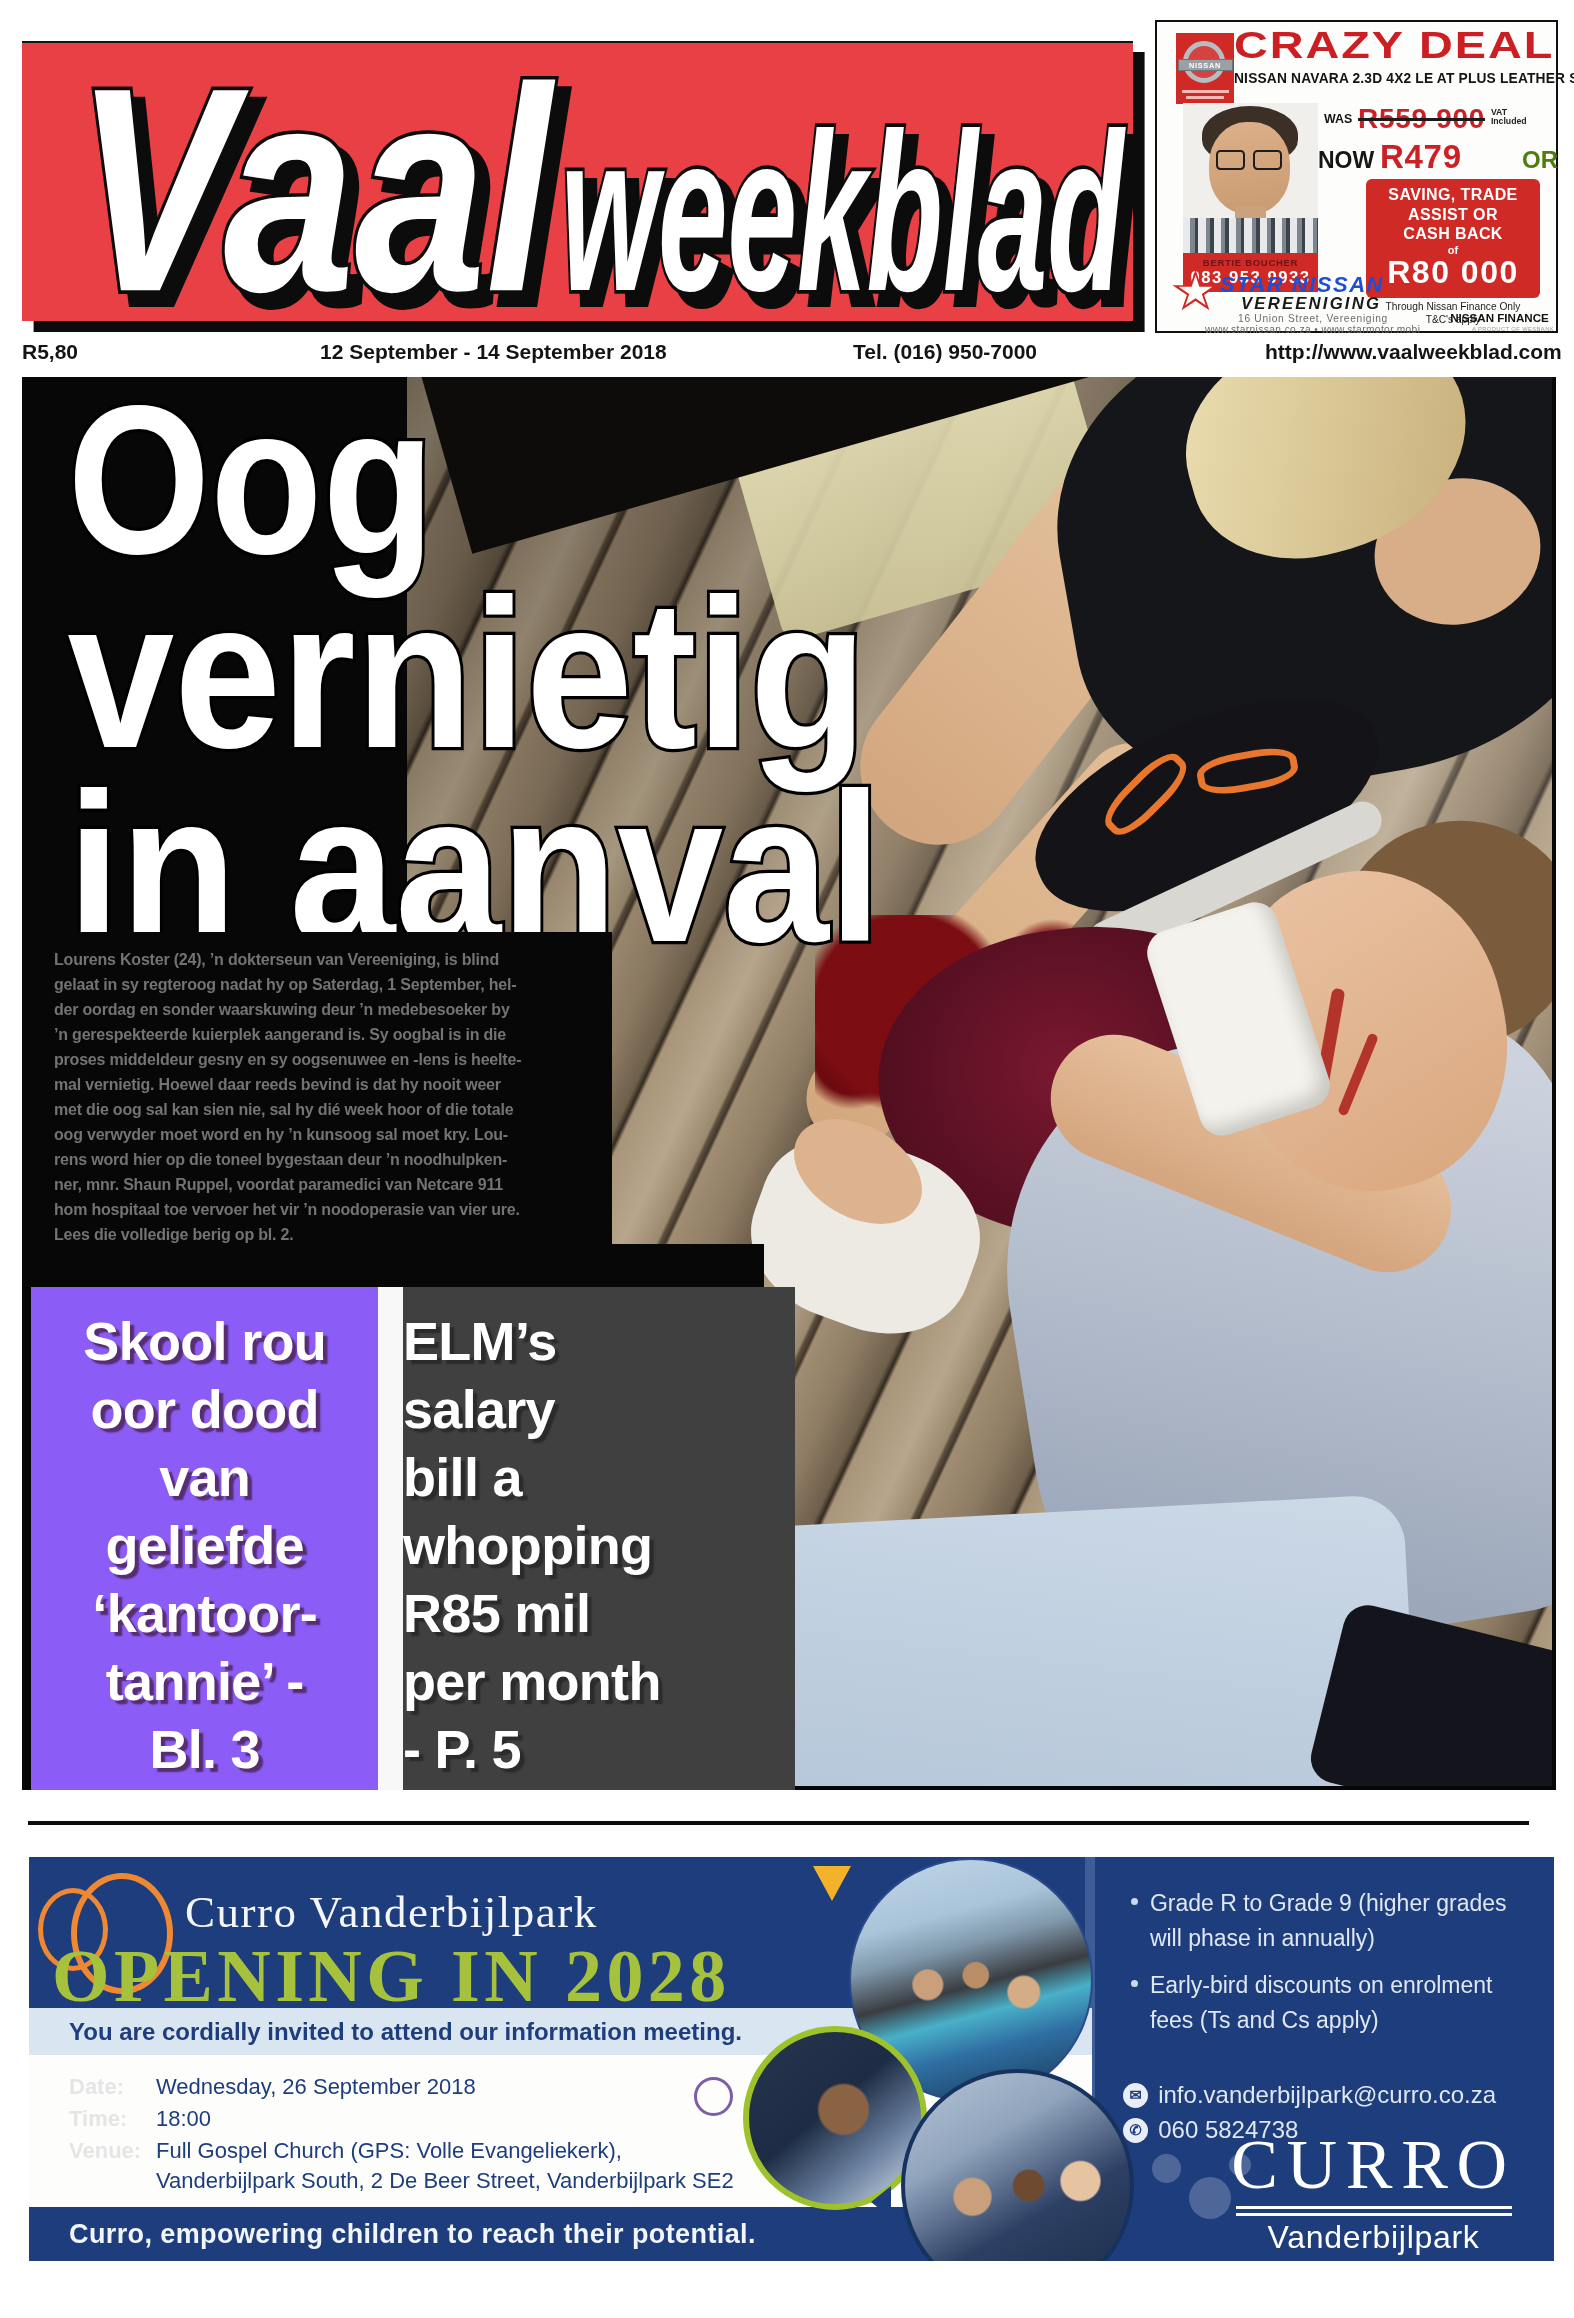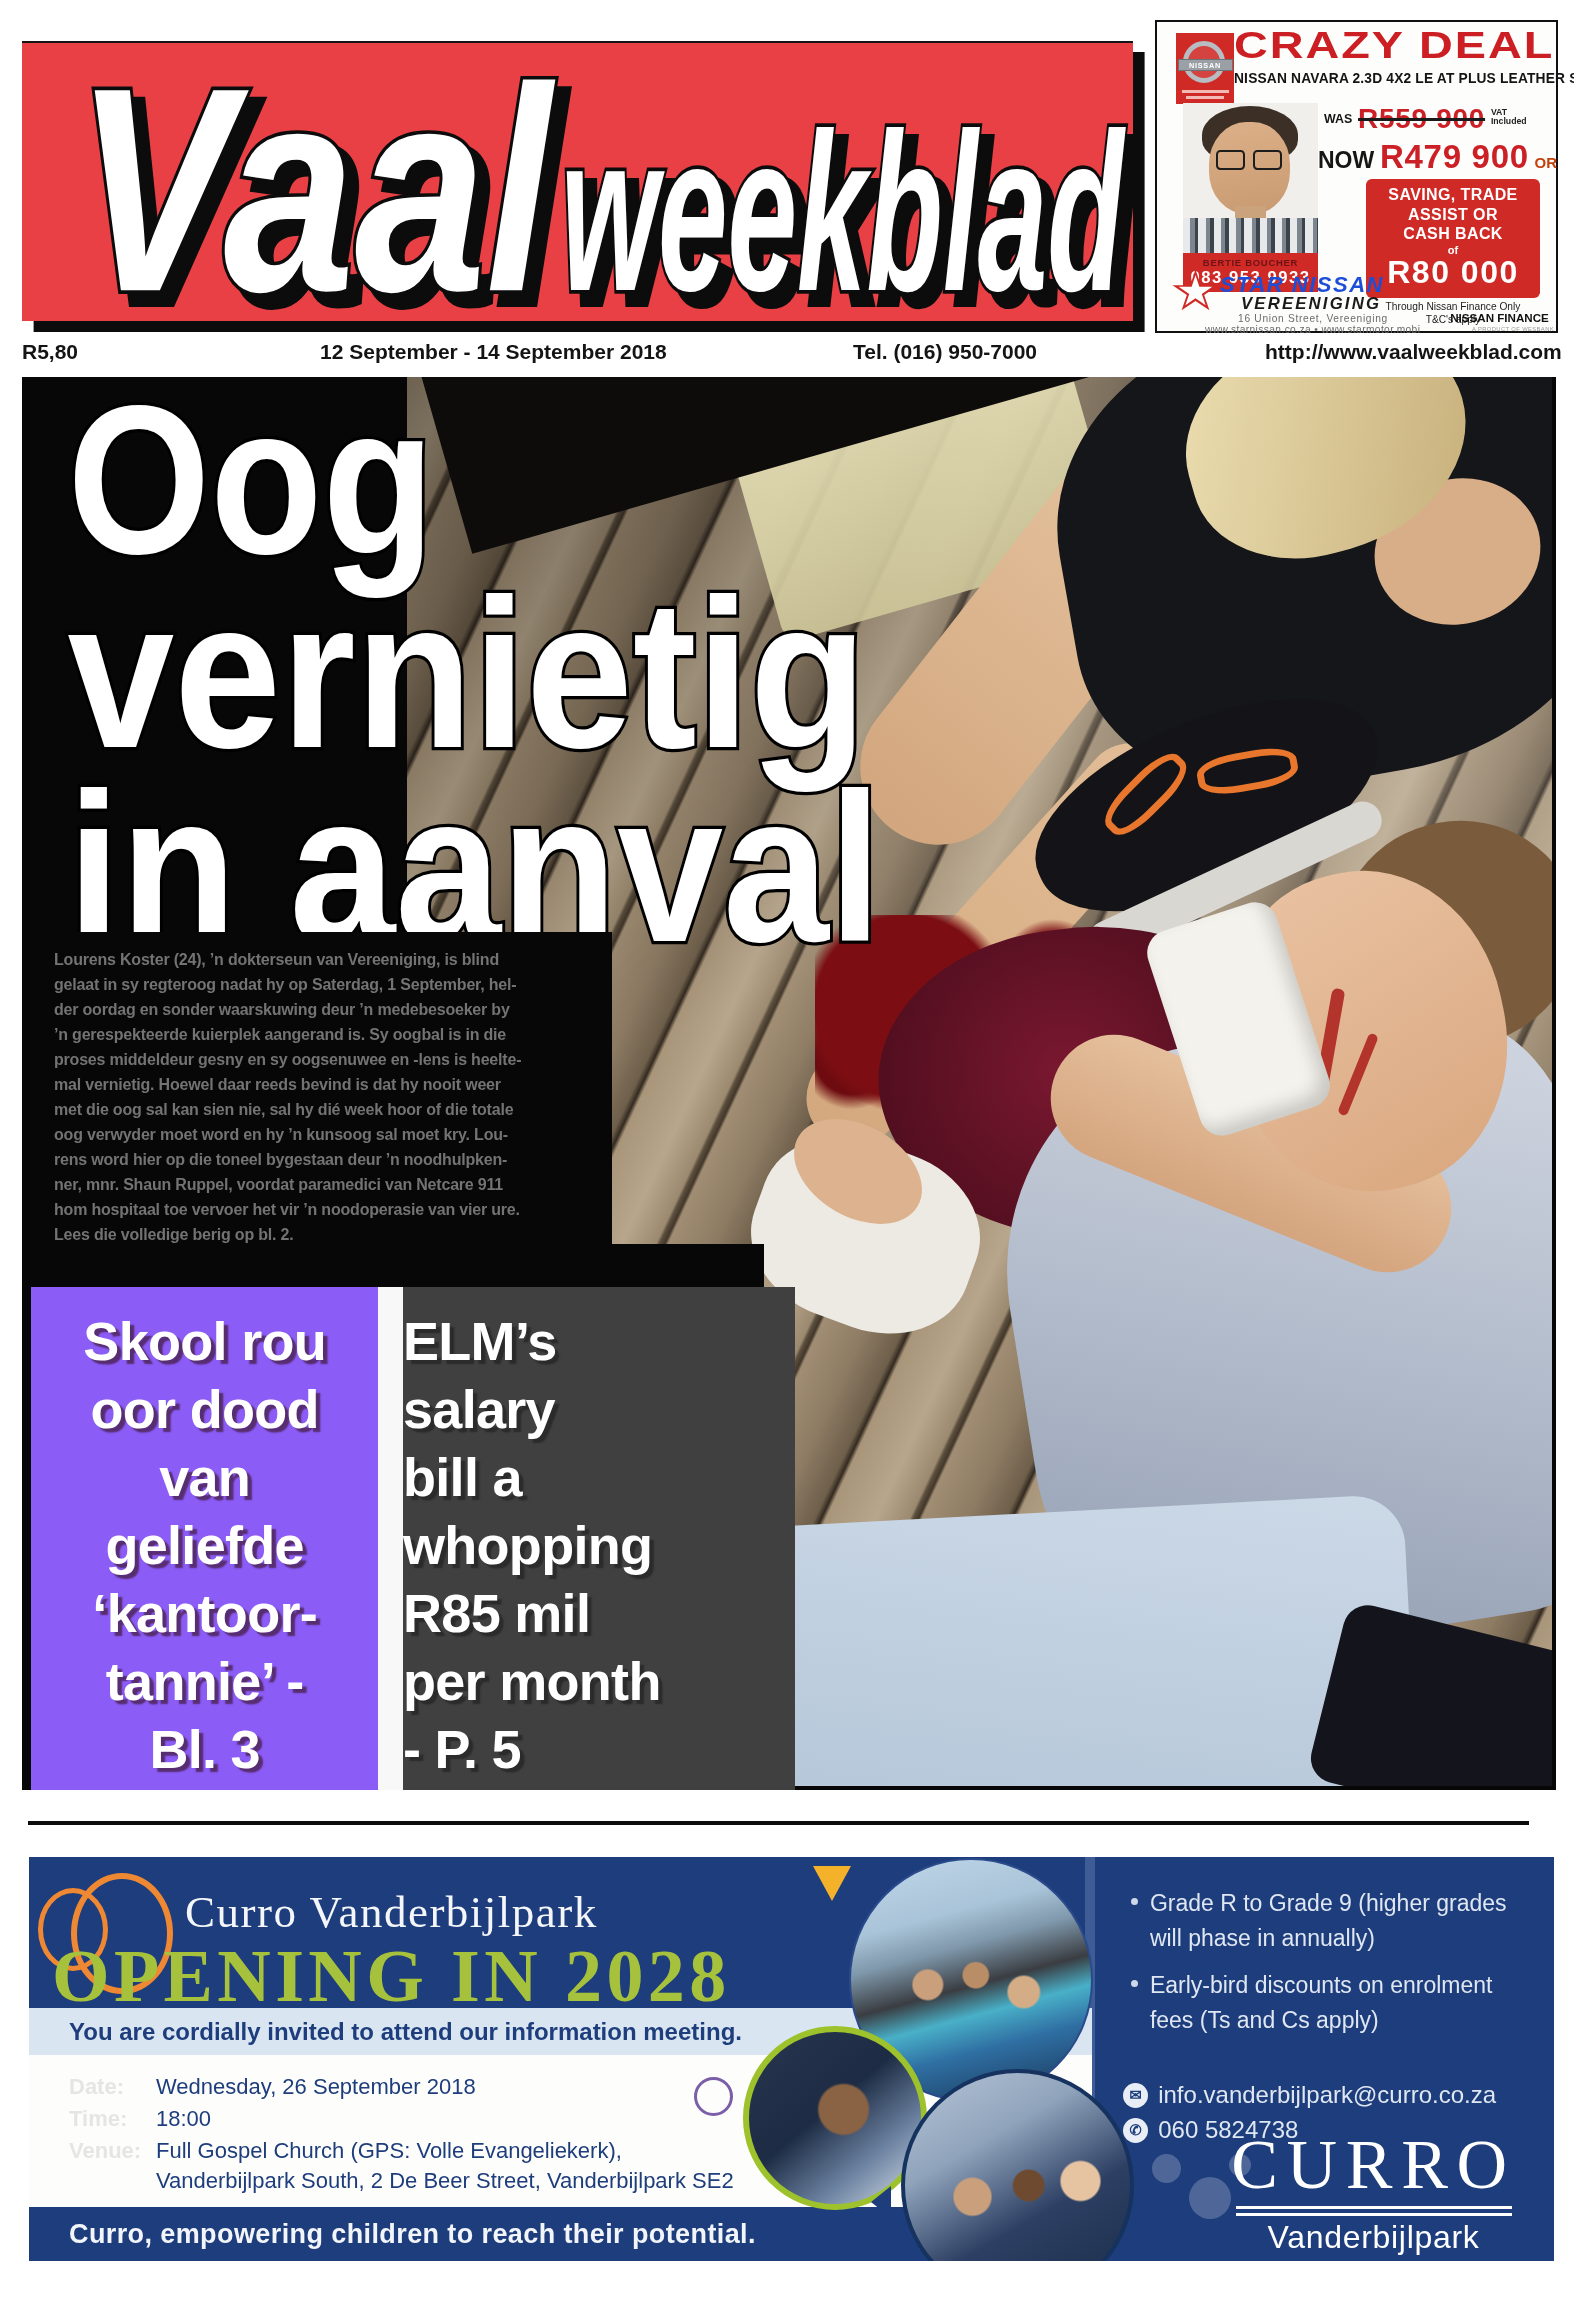--- a/index.html
+++ b/index.html
@@ -41,21 +41,21 @@
   .bertie-name{font-size:9.5px;font-weight:bold;color:#6e1315;letter-spacing:0.7px;margin-top:3.6px;}
   .bertie-tel{font-size:16.7px;font-weight:bold;color:#ffffff;letter-spacing:1.5px;}
   .was-row{left:167px;top:81px;width:231px;display:flex;align-items:flex-start;gap:5.8px;}
   .was-label{font-size:12.4px;font-weight:900;color:#161616;margin-top:8.7px;}
   .was-price{font-size:28px;font-weight:900;color:#cc2027;text-decoration:line-through;
              text-decoration-color:#1a1a1a;text-decoration-thickness:2.9px;letter-spacing:0.7px;}
   .vat{font-size:8.7px;font-weight:bold;color:#222;line-height:9.5px;margin-top:4.4px;}
   .now-row{left:161px;top:116px;width:240px;display:flex;align-items:baseline;gap:5.8px;}
   .now-label{font-size:23px;font-weight:900;color:#161616;}
   .now-price{font-size:33px;font-weight:900;color:#cc2027;letter-spacing:0.7px;}
-  .or-label{font-size:15px;font-weight:900;color:#c2410c;}
+  .or-label{font-size:24px;font-weight:900;color:#4d7c0f;}
   .savebox{left:209px;top:157px;width:174px;height:119px;background:#cf2a26;border-radius:5.8px;
            color:#ffffff;text-align:center;font-weight:900;}
   .save1{font-size:16px;line-height:19.6px;margin-top:5.8px;letter-spacing:0.4px;}
   .save-of{font-size:11px;line-height:12.4px;font-weight:bold;}
   .save-amt{font-size:32px;line-height:33px;letter-spacing:1.5px;}
   .fin-note{left:209px;top:279px;width:174px;text-align:center;font-size:10.2px;color:#1c1c1c;line-height:12.4px;}
   .star-out{left:14.5px;top:247px;width:48px;height:45px;background:#cf2a26;
      clip-path:polygon(50% 0%,61% 35%,98% 35%,68% 57%,79% 91%,50% 70%,21% 91%,32% 57%,2% 35%,39% 35%);}
   .star-in{left:6.5px;top:5.8px;width:35px;height:33px;background:#fdfdfb;
      clip-path:polygon(50% 0%,61% 35%,98% 35%,68% 57%,79% 91%,50% 70%,21% 91%,32% 57%,2% 35%,39% 35%);}

